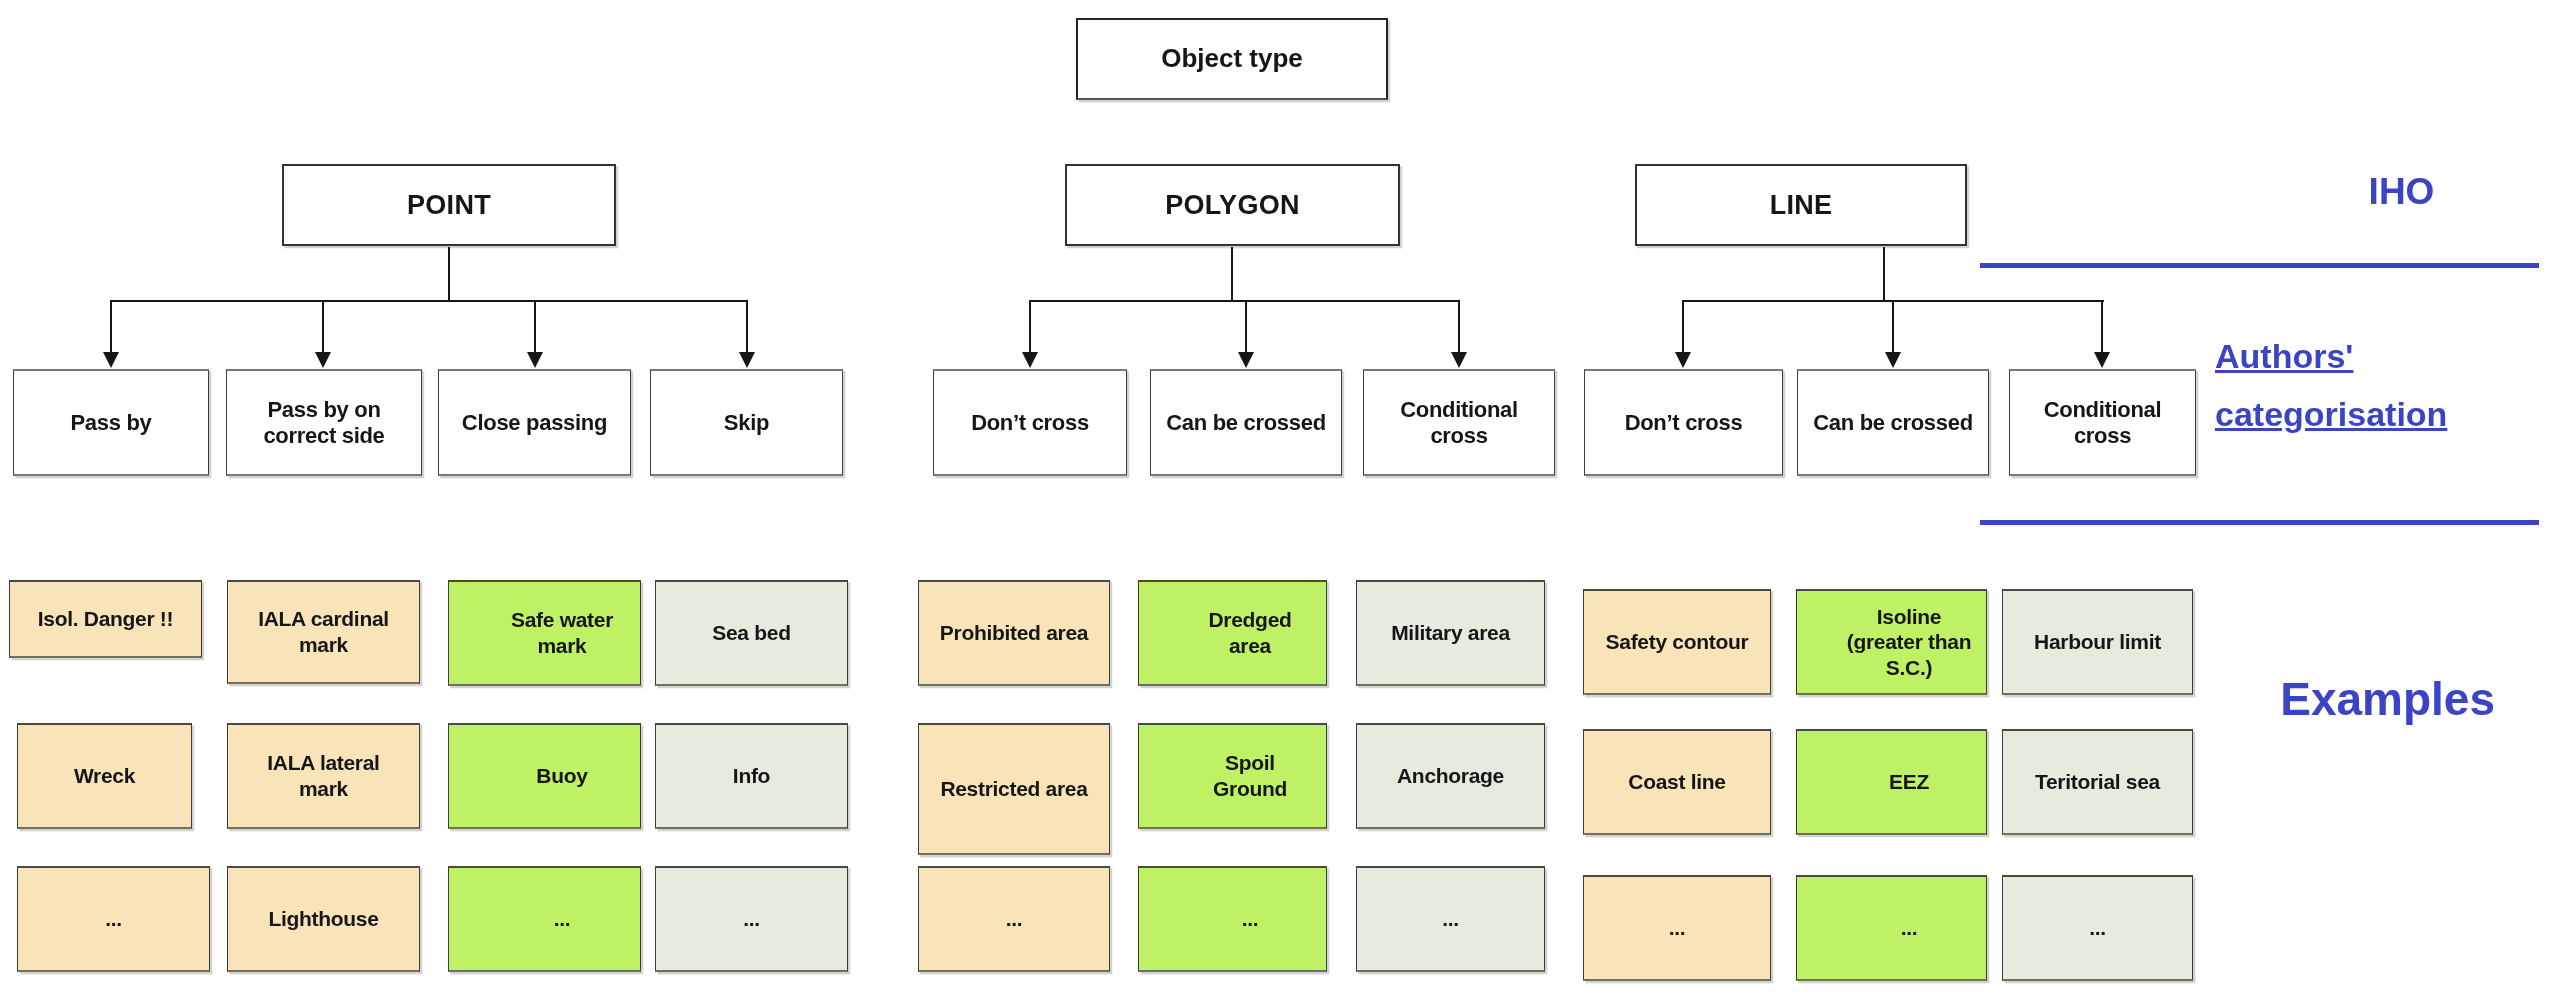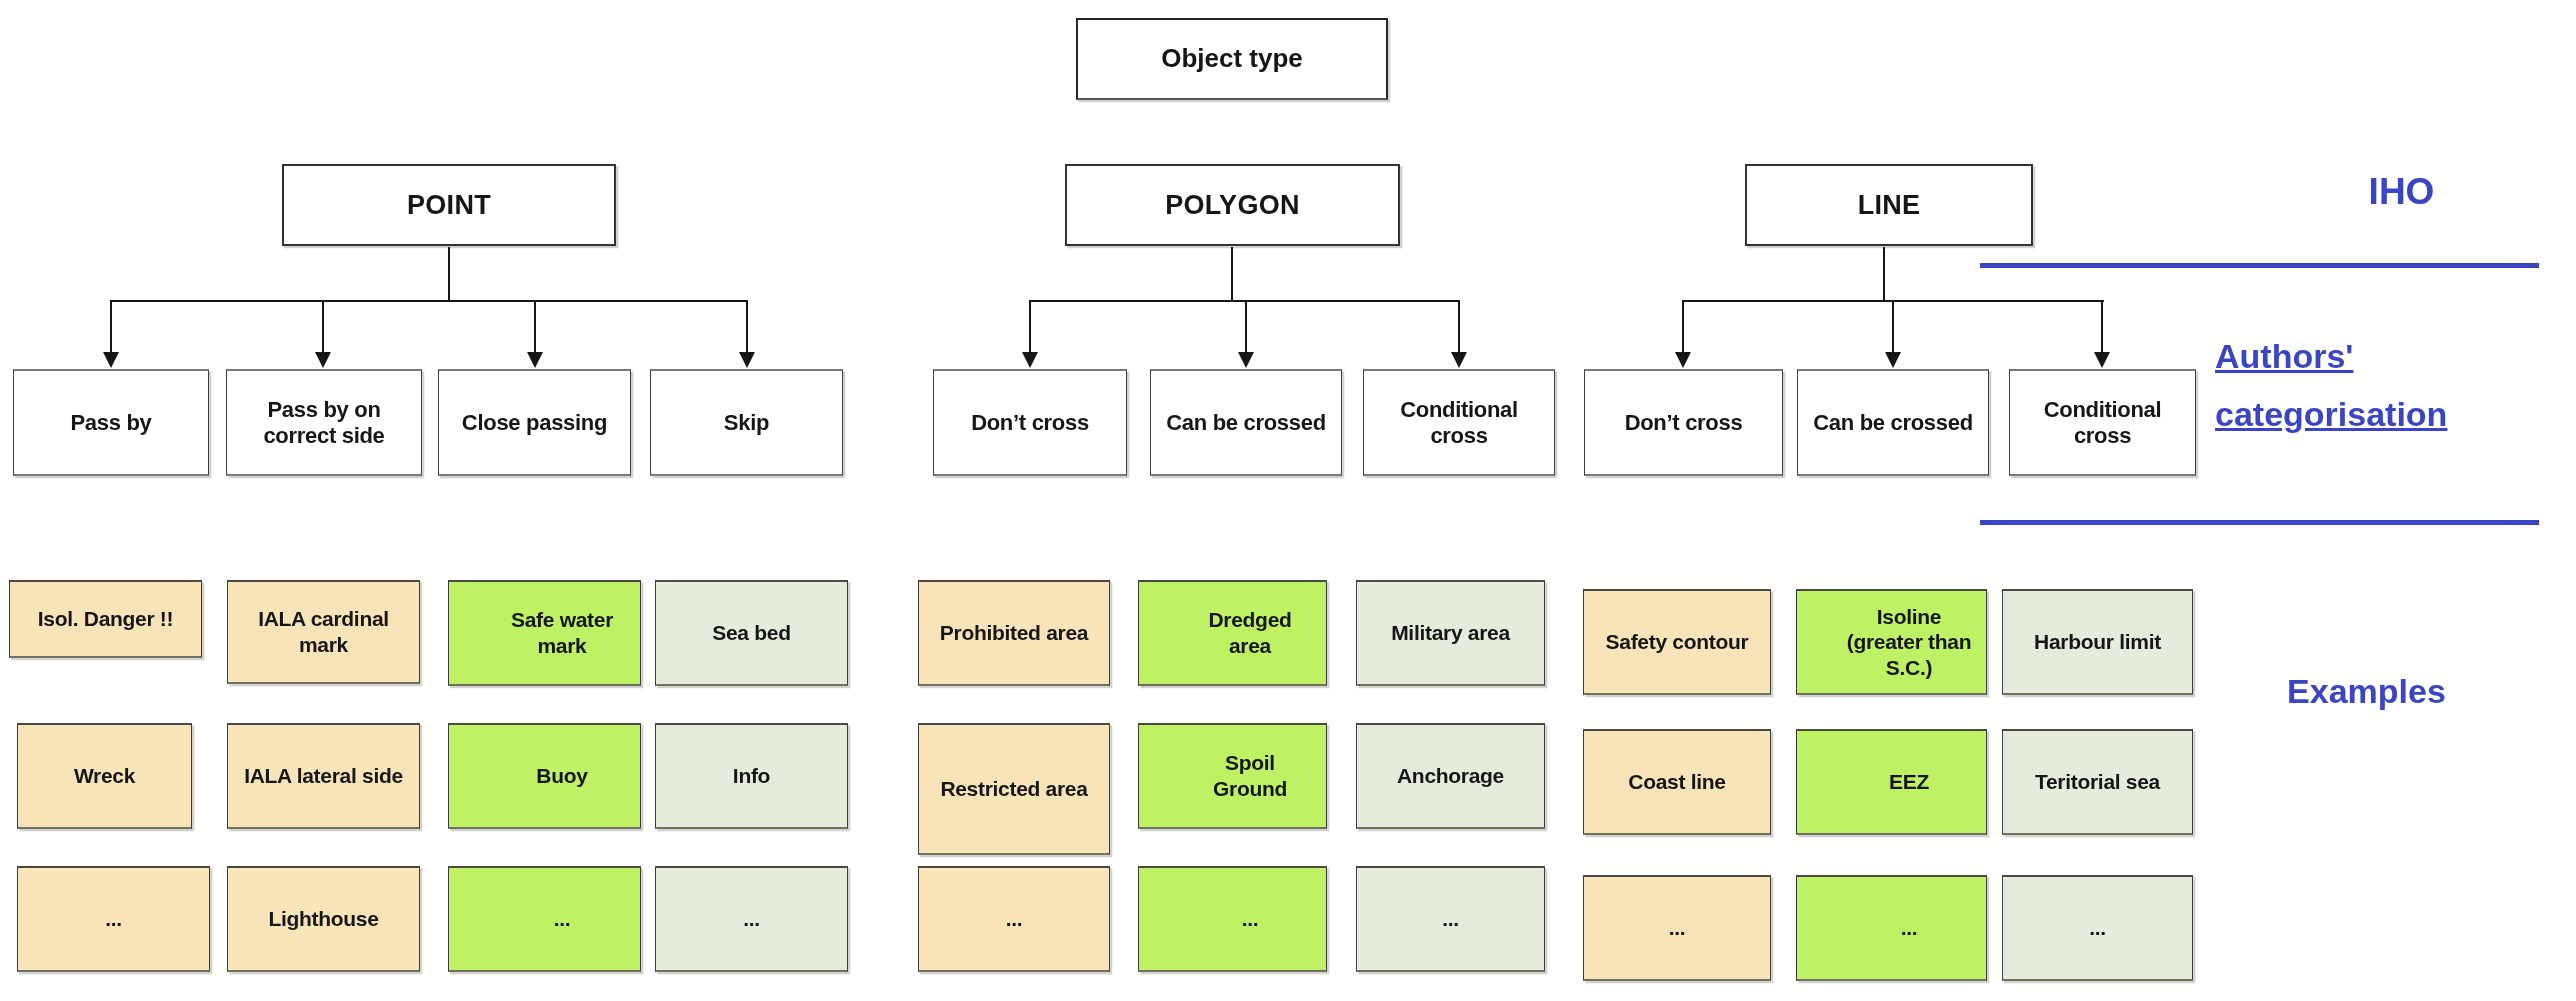--- a/index.html
+++ b/index.html
@@ -17,38 +17,38 @@
   .pink{background:#bef264;padding-left:48px;}
   .green{background:#e5ecdd;}
   .vline,.stem{position:absolute;width:2.3px;background:#161616;}
   .hline{position:absolute;height:2.3px;background:#161616;}
   .arrow{position:absolute;width:0;height:0;border-left:8.2px solid transparent;
          border-right:8.2px solid transparent;border-top:16.4px solid #161616;}
   .blue-line{position:absolute;height:5.3px;background:#3a44c4;}
   .blue-label{position:absolute;color:#3a44c4;font-weight:bold;}
   #iho{left:2314px;top:171px;width:175px;font-size:37px;text-align:center;}
   #authors{left:2215px;top:327px;width:351px;font-size:34px;line-height:1.72;text-align:left;text-decoration:underline;}
-  #examples-label{left:2238px;top:672px;width:257px;font-size:34px;text-align:center;}
+  #examples-label{left:2238px;top:672px;width:257px;font-size:46px;text-align:right;}
 </style>
 </head>
 <body>
 
 <div id="canvas">
 
   <div class="box title-box" style="left:1076px;top:17.5px;width:312px;height:82px">
     <span>Object type</span>
   </div>
 
   <div class="box branch" style="left:282px;top:164px;width:334px;height:82px">
     <span>POINT</span>
   </div>
   <div class="box branch" style="left:1065px;top:164px;width:335px;height:82px">
     <span>POLYGON</span>
   </div>
-  <div class="box branch" style="left:1745px;top:164px;width:288px;height:82px">
+  <div class="box branch" style="left:1635px;top:164px;width:332px;height:82px">
     <span>LINE</span>
   </div>
 
   <div class="vline" style="left:448px;top:247px;height:54px"></div>
   <div class="hline" style="left:110px;top:300px;width:638px"></div>
   <div class="stem" style="left:110px;top:300px;height:53px"></div>
   <div class="stem" style="left:322px;top:300px;height:53px"></div>
   <div class="stem" style="left:534px;top:300px;height:53px"></div>
   <div class="stem" style="left:746px;top:300px;height:53px"></div>
   <div class="arrow" style="left:103px;top:352px"></div>
@@ -114,21 +114,21 @@
     <span>Wreck</span>
     </div>
   <div class="box ex cream" style="left:17px;top:866px;width:193px;height:106px">
     <span>...</span>
     </div>
 
   <div class="box ex cream" style="left:227px;top:580px;width:193px;height:104px">
     <span>IALA cardinal mark</span>
     </div>
   <div class="box ex cream" style="left:227px;top:723px;width:193px;height:106px">
-    <span>IALA lateral side</span>
+    <span>IALA lateral mark</span>
     </div>
   <div class="box ex cream" style="left:227px;top:866px;width:193px;height:106px">
     <span>Lighthouse</span>
     </div>
 
   <div class="box ex pink" style="left:448px;top:580px;width:193px;height:106px">
     <span>Safe water mark</span>
     </div>
   <div class="box ex pink" style="left:448px;top:723px;width:193px;height:106px">
     <span>Buoy</span>

